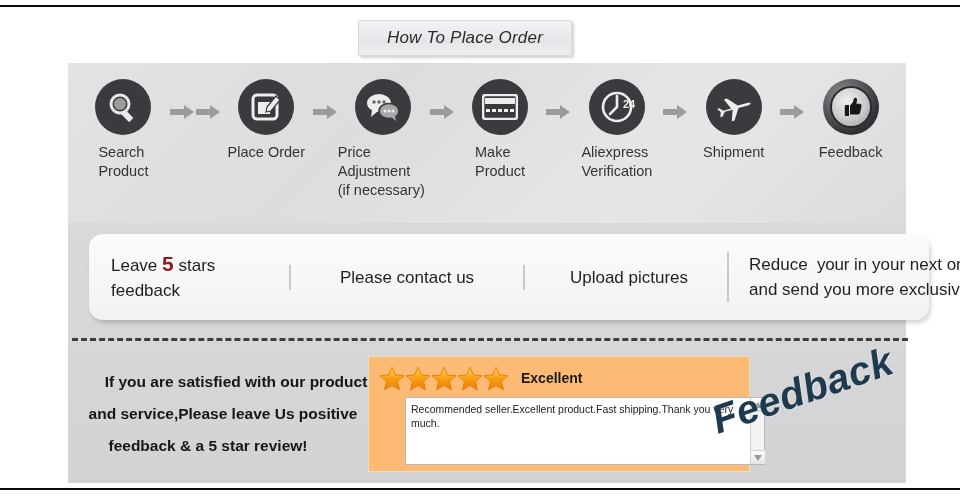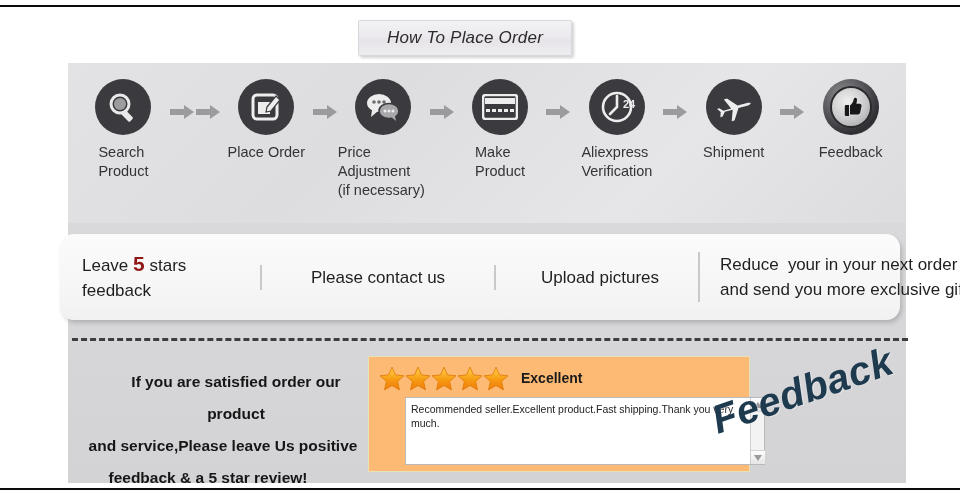--- a/index.html
+++ b/index.html
@@ -131,21 +131,21 @@
     margin-top: 32px;
     display: flex;
     align-items: center;
     justify-content: center;
   }
   .arrow svg { display: block; }
 
   
   #bullets-card {
     position: absolute;
-    left: 60px;
+    left: 89px;
     top: 234px;
     width: 840px;
     height: 86px;
     background: linear-gradient(to bottom, #fbfbfb 0%, #f6f6f6 60%, #f1f1f1 100%);
     border-radius: 14px;
     box-shadow: 2px 3px 4px rgba(0,0,0,0.17);
     display: flex;
     align-items: center;
   }
   .bullet {
@@ -436,21 +436,21 @@
     <div class="bullet b2">Upload pictures</div>
     <div class="bullet b4">
       <span>Reduce&nbsp; <span class="price-word">your</span> in your next order</span><br>
       <span>and send you more exclusive gift</span>
     </div>
   </div>
 
   <div id="dashed"></div>
 
   <div id="satisfied">
-    <div class="l1">If you are satisfied order our product</div>
+    <div class="l1">If you are satisfied with our product</div>
     <div class="l2">and service,Please leave Us positive</div>
     <div class="l3">feedback &amp; a 5 star review!</div>
   </div>
 
   <div id="review-card">
     <div id="stars-row">
       <svg class="star" viewBox="0 0 24 23">
           <defs>
             <linearGradient id="sg" x1="0" y1="0" x2="0" y2="1">
               <stop offset="0" stop-color="#ffd24a"></stop>

